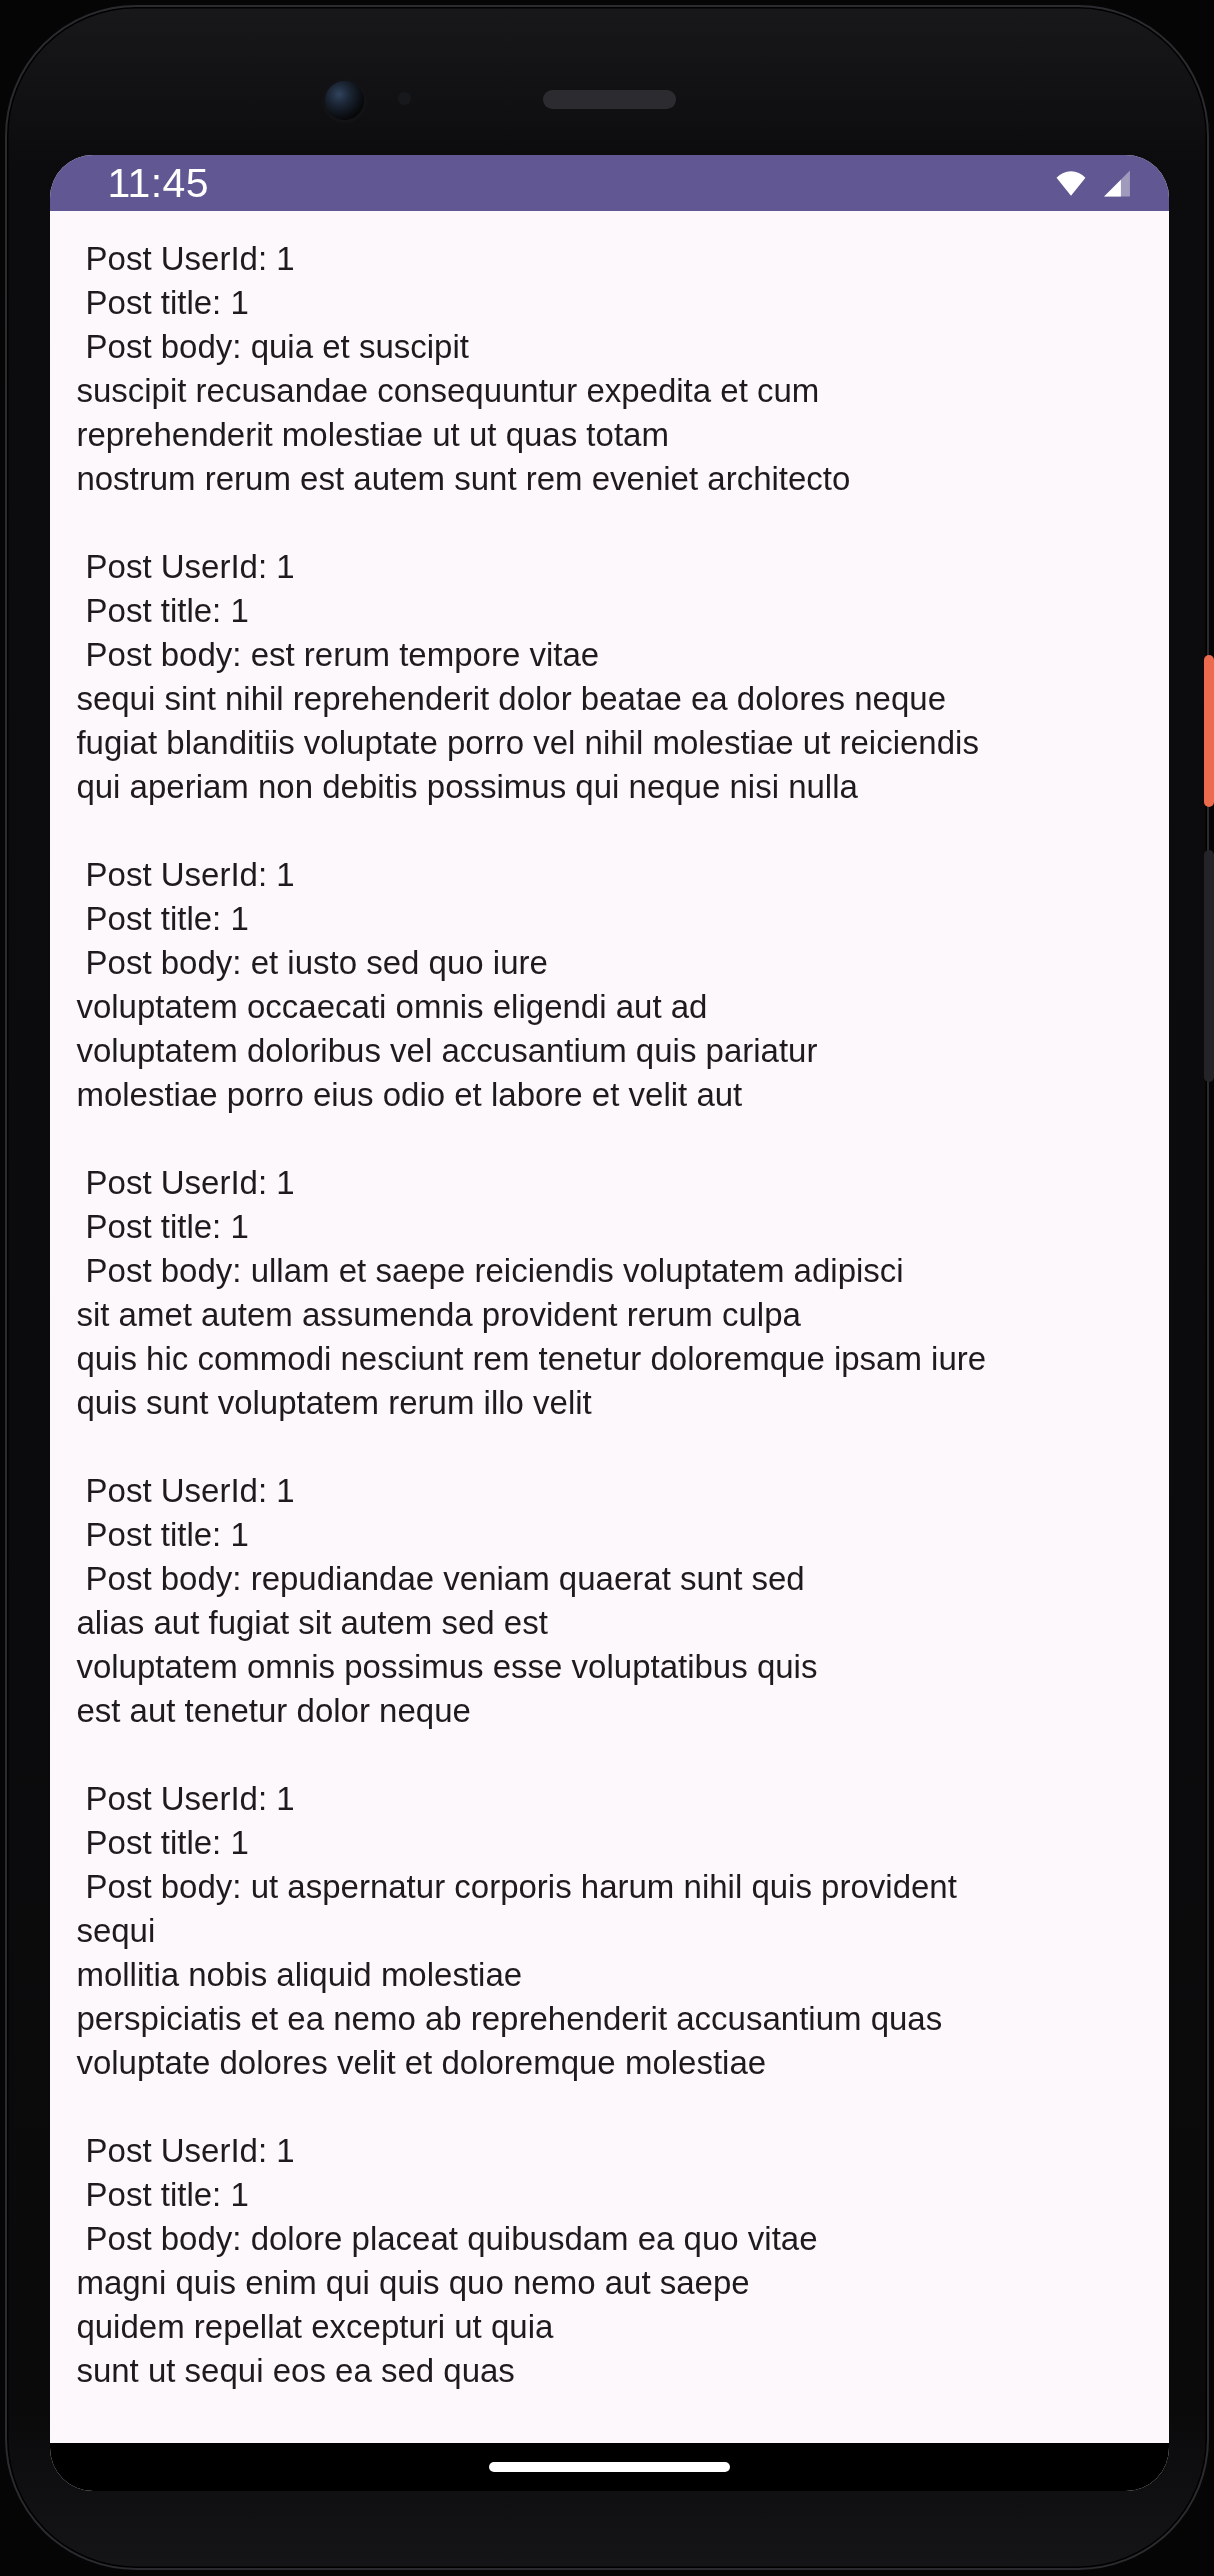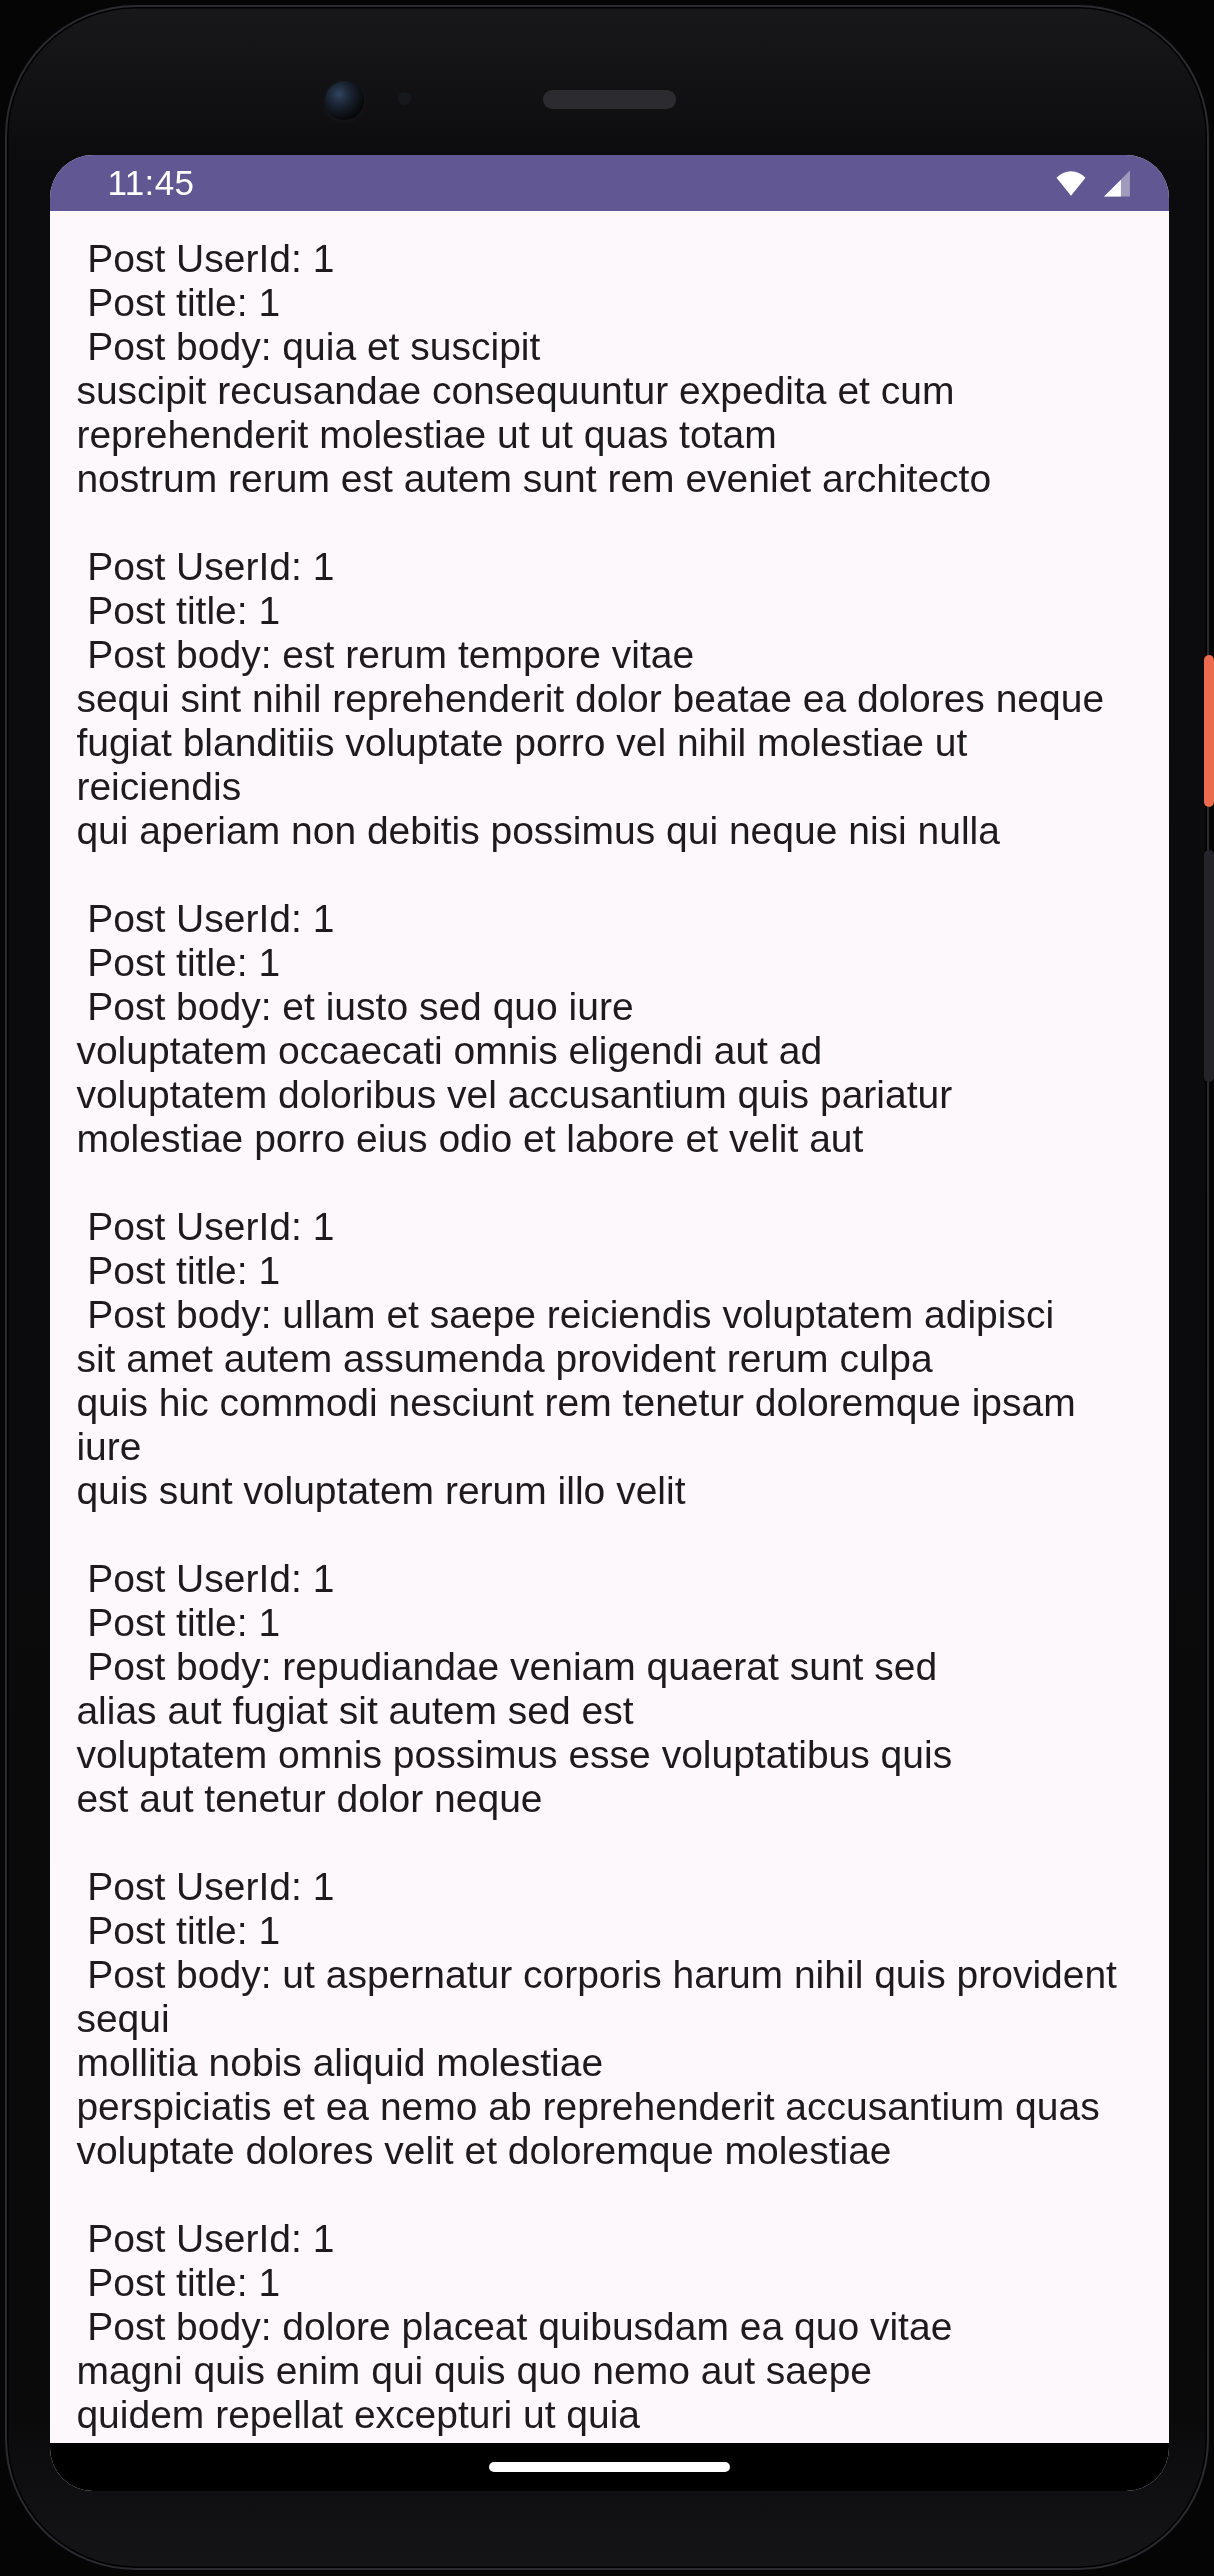--- a/index.html
+++ b/index.html
@@ -84,34 +84,34 @@
     flex: 0 0 56px;
     background: var(--primary, #615792);
     display: flex;
     align-items: center;
     justify-content: space-between;
     padding: 0 36px 0 57px;
     box-sizing: border-box;
     color: #fff;
   }
   .status-time {
-    font-size: 35px;
+    font-size: 41px;
     letter-spacing: 0.4px;
   }
   .status-icons {
     display: flex;
     align-items: center;
     gap: 12.4px;
   }
   .status-icons svg { display: block; }
 
   .content {
     flex: 1 1 auto;
     padding: 26px 29px 0 26px;
-    font-size: 39px;
+    font-size: 33px;
     line-height: 44px;
     color: var(--text, #1E1B1E);
     white-space: pre-wrap;
     overflow: hidden;
   }
   .post-entry { margin-bottom: 44px; }
 
   .navbar {
     flex: 0 0 48px;
     height: 48px;

